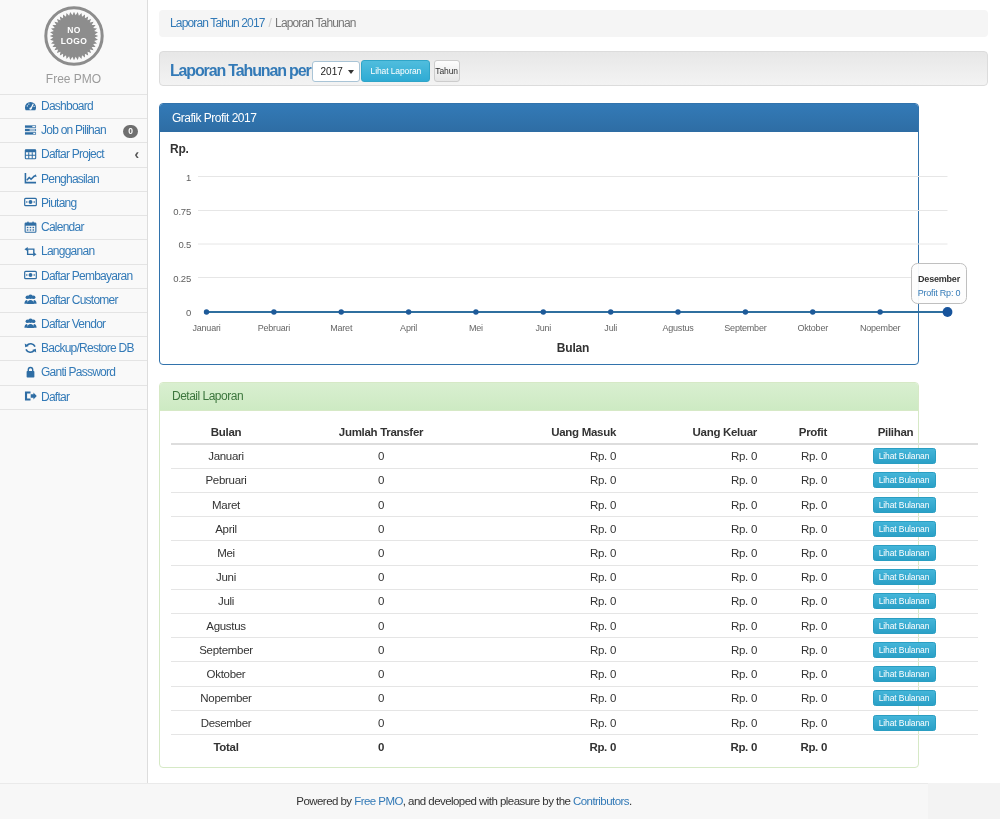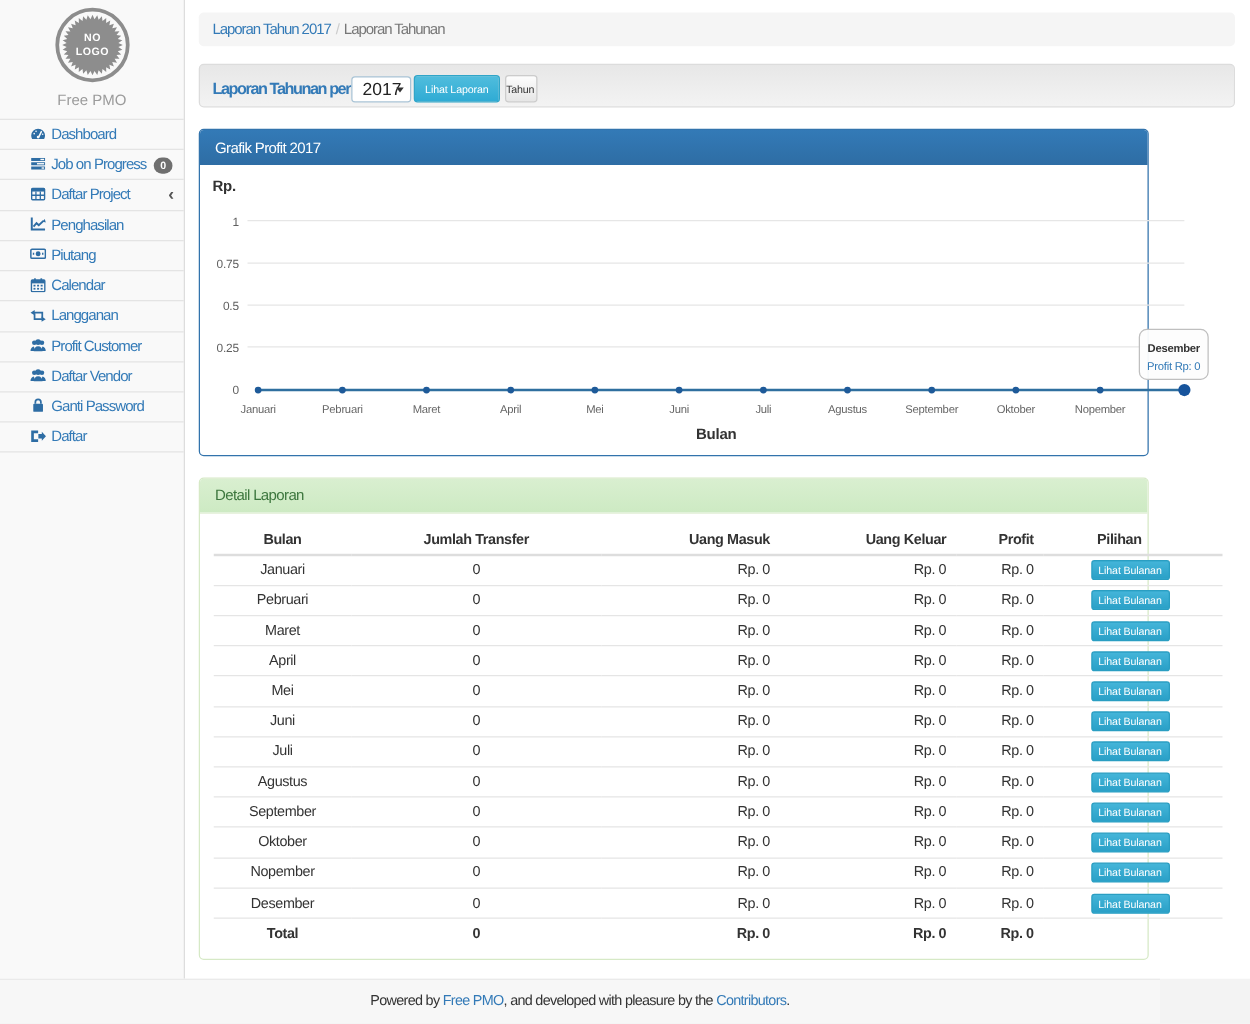--- a/index.html
+++ b/index.html
@@ -14,22 +14,22 @@
 ul.menu { list-style:none; margin-top:8px; border-top:1px solid #e4e4e4; }
 ul.menu li { position:relative; height:24.23px; border-bottom:1px solid #e4e4e4; line-height:23px; padding-left:24px; white-space:nowrap; }
 ul.menu li a { font-size:12px; color:#337ab7; letter-spacing:-0.75px; }
 ul.menu .ic { display:inline-block; width:13px; height:12px; vertical-align:-1.5px; margin-right:4px; }
 .badge0 { position:absolute; right:9px; top:5.5px; width:15px; height:13.5px; background:#6f6f6f; border-radius:8px; color:#fff; font-size:8.5px; font-weight:bold; text-align:center; line-height:13.5px; letter-spacing:0; }
 .chev { position:absolute; right:8px; top:0px; color:#555; font-size:14px; font-weight:bold; }
 
 .breadcrumb { position:absolute; left:159px; top:10px; width:829px; height:27px; background:#f5f5f5; border-radius:4px; padding:4px 11px; line-height:19px; font-size:12px; color:#777; letter-spacing:-0.85px; }
 .breadcrumb .sep { color:#ccc; padding:0 4px; }
 .well { position:absolute; left:159px; top:51px; width:829px; height:35px; background:linear-gradient(#e7e7e7,#f3f3f3); border:1px solid #dcdcdc; border-radius:4px; padding:8px 10px 0; }
-.well .lbl { font-weight:bold; color:#337ab7; font-size:13px; letter-spacing:-1.15px; display:inline-block; line-height:22px; vertical-align:middle; }
-.sel { display:inline-block; width:48px; height:21px; background:#fff; border:1px solid #a9c4d6; border-radius:3px; margin-left:1px; vertical-align:middle; font-size:14px; letter-spacing:0; line-height:19px; padding-left:8px; position:relative; color:#222; white-space:nowrap; }
+.well .lbl { font-weight:bold; color:#337ab7; font-size:16px; letter-spacing:-1.15px; display:inline-block; line-height:22px; vertical-align:middle; }
+.sel { display:inline-block; width:48px; height:21px; background:#fff; border:1px solid #a9c4d6; border-radius:3px; margin-left:1px; vertical-align:middle; font-size:10px; letter-spacing:0; line-height:19px; padding-left:8px; position:relative; color:#222; white-space:nowrap; }
 .sel .car { position:absolute; right:5px; top:8px; width:0; height:0; border-left:3.5px solid transparent; border-right:3.5px solid transparent; border-top:4px solid #333; }
 .btn { display:inline-block; height:22px; border-radius:3px; font-size:8.5px; letter-spacing:-0.1px; text-align:center; vertical-align:middle; line-height:21px; white-space:nowrap; overflow:hidden; }
 .btn-info { background:linear-gradient(#50bddd,#2fabd4); border:1px solid #30a5c8; color:#fff; }
 .btn-default { background:linear-gradient(#fdfdfd,#e6e6e6); border:1px solid #ccc; color:#333; }
 
 .panel { position:absolute; left:159px; width:760px; border-radius:4px; background:#fff; }
 .panel-heading { height:28px; border-radius:3px 3px 0 0; font-size:12px; letter-spacing:-0.5px; line-height:28px; padding-left:12px; }
 .p-chart { top:103px; height:262px; border:1px solid #3273ac; }
 .p-chart .panel-heading { background:linear-gradient(#337ab7,#2e6da4); color:#fff; }
 .p-detail { top:382px; height:386px; border:1px solid #d6e9c6; }
@@ -71,21 +71,21 @@
             <g fill="#2e6da4">
               <rect x="1" y="1.5" width="12" height="2.6"></rect>
               <rect x="1" y="5.2" width="12" height="2.6"></rect>
               <rect x="1" y="8.9" width="12" height="2.6"></rect>
             </g>
             <g fill="#fbfbfb">
               <rect x="9" y="2.2" width="3.2" height="1.2"></rect>
               <rect x="6" y="5.9" width="6.2" height="1.2"></rect>
               <rect x="10" y="9.6" width="2.2" height="1.2"></rect>
             </g>
-          </svg><a href="#">Job on Progress</a><span class="badge0">0</span></li>
+          </svg><a href="#">Job on Pilihan</a><span class="badge0">0</span></li>
 <li><svg class="ic" viewBox="0 0 14 13">
             <rect x="1.4" y="1.9" width="11.2" height="9.8" rx="0.8" fill="none" stroke="#2e6da4" stroke-width="1.2"></rect>
             <rect x="1.4" y="1.9" width="11.2" height="2.7" fill="#2e6da4"></rect>
             <g stroke="#2e6da4" stroke-width="1.1" fill="none">
               <path d="M1.5 7.8h11M5.1 4.6v7M8.9 4.6v7"></path>
             </g>
           </svg><a href="#">Daftar Project</a><span class="chev">‹</span></li>
 <li><svg class="ic" viewBox="0 0 14 13">
             <path d="M1.5 1v10.5H13" stroke="#2e6da4" stroke-width="1.7" fill="none"></path>
             <path d="M3 9l2.6-3 2 1.8L11.6 4" stroke="#2e6da4" stroke-width="1.7" fill="none"></path>
@@ -113,39 +113,53 @@
           </svg><a href="#">Calendar</a></li>
 <li><svg class="ic" viewBox="0 0 14 13">
             <g stroke="#2e6da4" stroke-width="1.5" fill="none">
               <path d="M3.4 4.5H10.6V9.2"></path>
               <path d="M10.6 10.1H3.9V5"></path>
             </g>
             <path d="M0.4 4.5l3.6-2.3v4.6z" fill="#2e6da4"></path>
             <path d="M13.6 10.1l-3.6-2.3v4.6z" fill="#2e6da4"></path>
           </svg><a href="#">Langganan</a></li>
 <li><svg class="ic" viewBox="0 0 14 13">
+            <rect x="0.7" y="2.5" width="12.6" height="8" rx="1" fill="none" stroke="#2e6da4" stroke-width="1.3"></rect>
+            <circle cx="7" cy="6.5" r="2.1" fill="#2e6da4"></circle>
+            <rect x="2.4" y="5.6" width="1.2" height="1.8" fill="#2e6da4"></rect>
+            <rect x="10.4" y="5.6" width="1.2" height="1.8" fill="#2e6da4"></rect>
+          </svg><a href="#">Daftar Pembayaran</a></li>
+<li><svg class="ic" viewBox="0 0 14 13">
             <g fill="#2e6da4">
               <circle cx="3.7" cy="4.6" r="2"></circle>
               <circle cx="10.3" cy="4.6" r="2"></circle>
               <circle cx="7" cy="4" r="2.5"></circle>
               <path d="M3.2 12c0-2.6 1.6-4.4 3.8-4.4s3.8 1.8 3.8 4.4z"></path>
               <path d="M0.4 11.6c0-2.2 1.2-3.7 2.9-3.9 .5 1 .8 2.3.8 3.9z"></path>
               <path d="M13.6 11.6c0-2.2-1.2-3.7-2.9-3.9-.5 1-.8 2.3-.8 3.9z"></path>
             </g>
-          </svg><a href="#">Profit Customer</a></li>
+          </svg><a href="#">Daftar Customer</a></li>
 <li><svg class="ic" viewBox="0 0 14 13">
             <g fill="#2e6da4">
               <circle cx="3.7" cy="4.6" r="2"></circle>
               <circle cx="10.3" cy="4.6" r="2"></circle>
               <circle cx="7" cy="4" r="2.5"></circle>
               <path d="M3.2 12c0-2.6 1.6-4.4 3.8-4.4s3.8 1.8 3.8 4.4z"></path>
               <path d="M0.4 11.6c0-2.2 1.2-3.7 2.9-3.9 .5 1 .8 2.3.8 3.9z"></path>
               <path d="M13.6 11.6c0-2.2-1.2-3.7-2.9-3.9-.5 1-.8 2.3-.8 3.9z"></path>
             </g>
           </svg><a href="#">Daftar Vendor</a></li>
+<li><svg class="ic" viewBox="0 0 14 13">
+            <g stroke="#2e6da4" stroke-width="1.8" fill="none">
+              <path d="M11.9 5A5.2 5.2 0 0 0 2.9 4.1"></path>
+              <path d="M2.1 8A5.2 5.2 0 0 0 11.1 8.9"></path>
+            </g>
+            <path d="M0.8 1.6l.5 4.2 3.9-1.6z" fill="#2e6da4"></path>
+            <path d="M13.2 11.4l-.5-4.2-3.9 1.6z" fill="#2e6da4"></path>
+          </svg><a href="#">Backup/Restore DB</a></li>
 <li><svg class="ic" viewBox="0 0 14 13">
             <rect x="2.8" y="5.4" width="8.4" height="7" rx="0.8" fill="#2e6da4"></rect>
             <path d="M4.6 5.4V4a2.4 2.4 0 0 1 4.8 0v1.4" stroke="#2e6da4" stroke-width="1.5" fill="none"></path>
           </svg><a href="#">Ganti Password</a></li>
 <li><svg class="ic" viewBox="0 0 14 13">
             <path d="M1 1.5h6v2.4H3.3v5.2H7v2.4H1z" fill="#2e6da4"></path>
             <path d="M7.2 4.6h3V2.6L13.8 6.5l-3.6 3.9V8.4h-3z" fill="#2e6da4"></path>
           </svg><a href="#">Daftar</a></li>
 </ul>
   </div>

